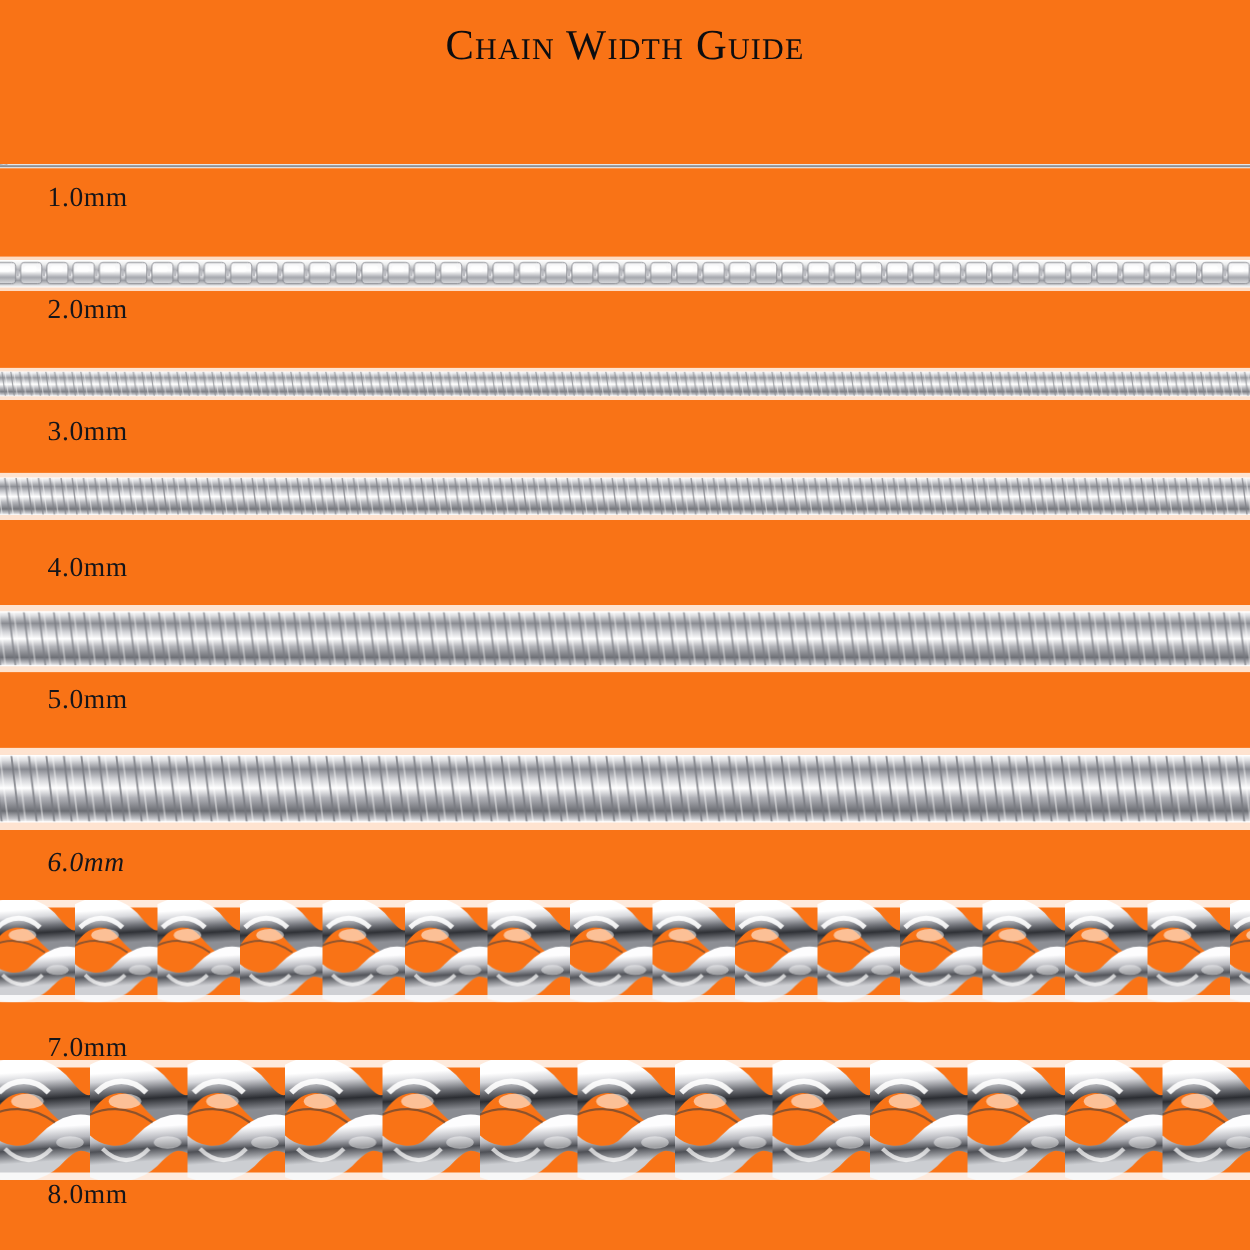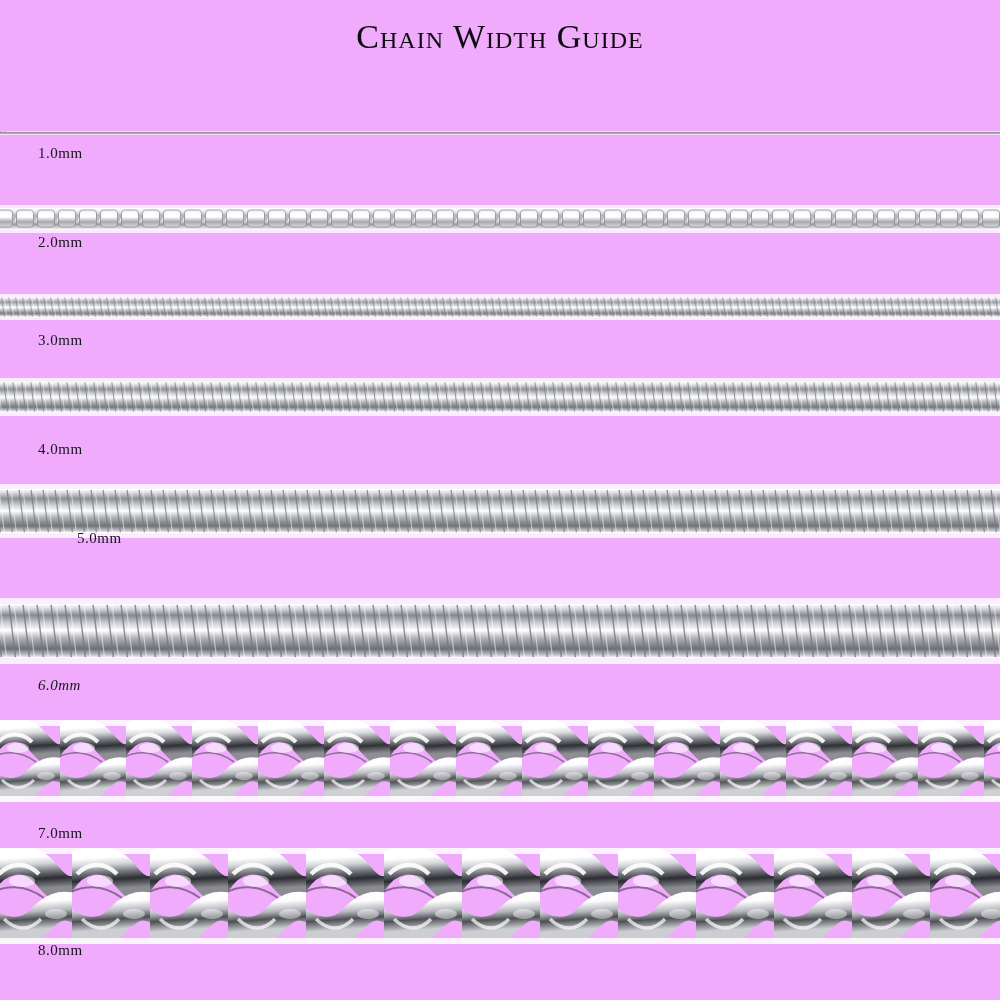--- a/index.html
+++ b/index.html
@@ -12,21 +12,21 @@
     height: 1000px;
     font-family: "Liberation Serif", serif;
     overflow: hidden;
     position: relative;
   }
 
   #guide {
     position: relative;
     width: 1000px;
     height: 1000px;
-    background: #f0abfc;
+    background: #f97316;
   }
 
   .title {
     position: absolute;
     top: 18px;
     left: 0;
     width: 1000px;
     text-align: center;
     font-family: "Liberation Serif", serif;
     font-size: 34px;
@@ -47,21 +47,21 @@
     position: absolute;
     left: -6px;
     width: 1012px;
     top: 0;
   }
 
   .label {
     position: absolute;
     left: 38px;
     font-family: "Liberation Serif", serif;
-    font-size: 15px;
+    font-size: 22px;
     color: #15151a;
     letter-spacing: 0.5px;
     white-space: nowrap;
   }
 </style>
 </head>
 <body>
 
 <div id="guide">
 
@@ -195,21 +195,21 @@
           <path d="M1 5 L6.4 49" stroke="#797b81" stroke-width="1.3" fill="none" opacity="0.78"></path>
           <path d="M5 5 L10.4 49" stroke="#ffffff" stroke-width="1.2" fill="none" opacity="0.48"></path>
         </pattern>
       </defs>
       <rect x="0" y="5" width="1012" height="44" fill="url(#g5)"></rect>
       <rect x="0" y="5" width="1012" height="44" fill="url(#snake5)"></rect>
       <rect x="0" y="0" width="1012" height="6" fill="#ffffff" opacity="0.8"></rect>
       <rect x="0" y="48" width="1012" height="6" fill="#ffffff" opacity="0.8"></rect>
     </svg>
   </div>
-  <div class="label" style="top:530px;margin-left:39px;">5.0mm</div>
+  <div class="label" style="top:546px;">5.0mm</div>
 
   <div class="chain-wrap" style="top:598px;height:66px;">
     <svg class="chain" viewBox="0 0 1012 66" width="1012" height="66" preserveAspectRatio="none">
       <defs>
         <linearGradient id="g6" x1="0" y1="0" x2="0" y2="1">
           <stop offset="0%" stop-color="#ffffff"></stop>
           <stop offset="8%" stop-color="#dcdde0"></stop>
           <stop offset="21%" stop-color="#878990"></stop>
           <stop offset="36%" stop-color="#d0d1d5"></stop>
           <stop offset="49%" stop-color="#ffffff"></stop>

